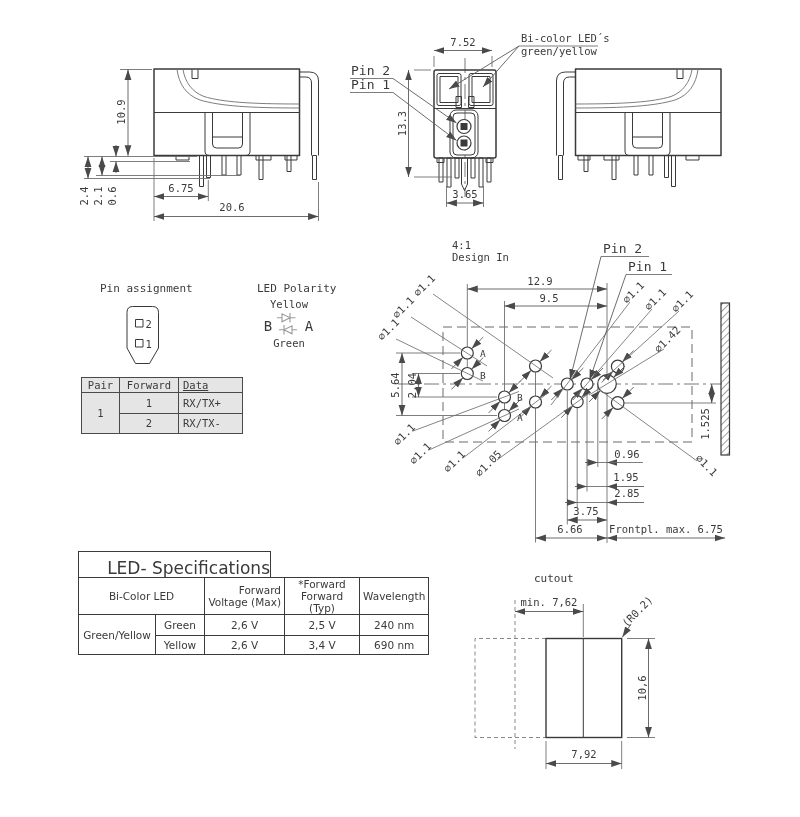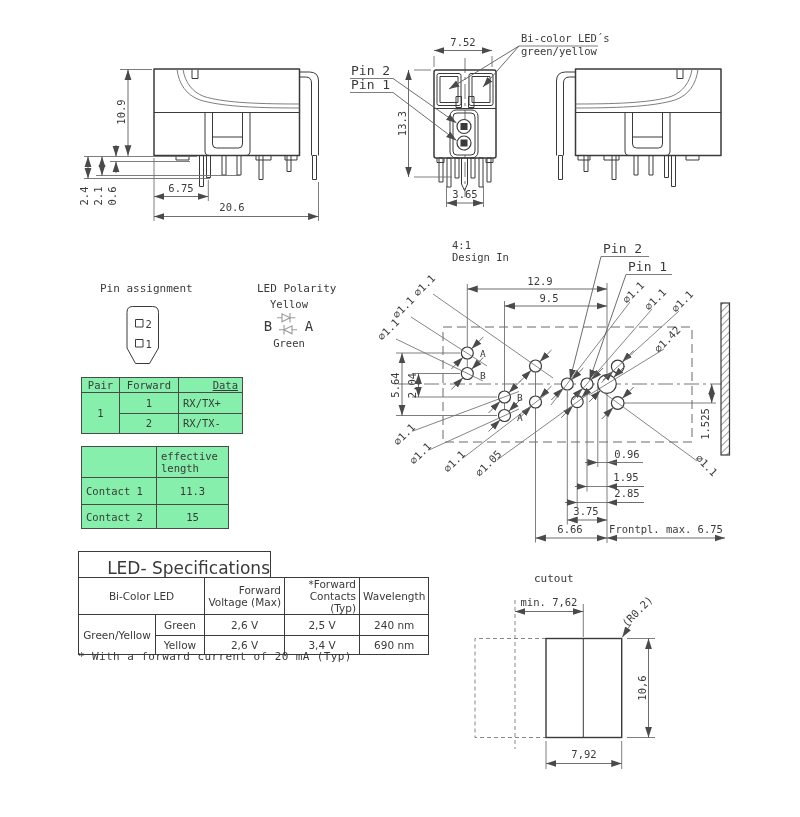--- a/index.html
+++ b/index.html
@@ -17,21 +17,21 @@
   svg .dsh2{fill:none;stroke:#7a7a7a;stroke-width:0.9;stroke-dasharray:4 3;}
   svg .hole{fill:#fff;stroke:#3a3a3a;stroke-width:1.2;}
   svg text{fill:#3a3a3a;}
   svg .dt{font:10.5px "DejaVu Sans Mono",monospace;text-anchor:middle;}
   svg .dts{font:10.5px "DejaVu Sans Mono",monospace;}
   svg .lb{font:13px "DejaVu Sans Mono",monospace;}
   svg .sm{font:9.5px "DejaVu Sans Mono",monospace;}
   svg .ttl{font:11px "DejaVu Sans Mono",monospace;}
   svg .ba{font:14px "DejaVu Sans Mono",monospace;text-anchor:middle;}
   .tbl{position:absolute;border-collapse:collapse;font:10.5px "DejaVu Sans Mono",monospace;color:#3a3a3a;}
-  .tbl td,.tbl th{border:1.1px solid #4a4a4a;font-weight:normal;padding:1px 4px;background:#86efac;}
+  .tbl td,.tbl th{border:1.1px solid #4a4a4a;font-weight:normal;padding:1px 4px;background:#e5e5e5;}
   .spec-title{position:absolute;left:78px;top:551px;width:191px;height:23px;border:1.5px solid #3a3a3a;
               text-align:right;font:17px "DejaVu Sans",sans-serif;padding-top:6px;background:#fff;}
   .spec{position:absolute;left:78px;top:577px;border-collapse:collapse;font:10.5px "DejaVu Sans",sans-serif;color:#3a3a3a;}
   .spec td,.spec th{border:1.4px solid #3a3a3a;font-weight:normal;padding:0 3px;background:#fff;}
   .footnote{position:absolute;left:78px;top:650px;font:11px "DejaVu Sans Mono",monospace;color:#3a3a3a;letter-spacing:0.4px;}
   .ctr{text-align:center;}
 </style>
 </head>
 <body>
 
@@ -340,70 +340,53 @@
       <text class="dt" x="584" y="758">7,92</text>
     </g>
   </g>
 </svg>
 
 <table class="tbl" style="left:81px;top:377px;">
   <tbody>
         <tr>
     <th style="width:29px;">Pair</th>
     <th style="width:50px;">Forward</th>
-    <th style="width:55px;text-align:right;text-decoration:underline;">Data</th>
+    <th style="width:55px;text-align:left;text-decoration:underline;">Data</th>
   </tr>
   <tr>
     <td rowspan="2" class="ctr" style="height:38px;">1</td>
     <td class="ctr">1</td>
     <td>RX/TX+</td>
   </tr>
   <tr>
     <td class="ctr">2</td>
     <td>RX/TX-</td>
   </tr>
 </tbody>
     </table>
 
-<table class="tbl" style="left:81px;top:446px;">
-  <tbody>
-        <tr>
-    <td style="width:66px;height:28px;"></td>
-    <td style="width:63px;"><span>effective</span><br><span>length</span></td>
-  </tr>
-  <tr>
-    <td style="height:24px;">Contact 1</td>
-    <td class="ctr">11.3</td>
-  </tr>
-  <tr>
-    <td style="height:21px;">Contact 2</td>
-    <td class="ctr">15</td>
-  </tr>
-</tbody>
-    </table>
 
 <div class="spec-title">LED- Specifications</div>
 <table class="spec">
   <tbody>
         <tr>
     <th colspan="2" class="ctr" style="width:112px;height:31px;">Bi-Color LED</th>
     <th style="width:73px;text-align:right;"><span>Forward</span><br><span>Voltage (Max)</span></th>
-    <th style="width:68px;text-align:right;"><span>*Forward</span><br><span>Contacts (Typ)</span></th>
+    <th style="width:68px;text-align:center;"><span>*Forward</span><br><span>Forward (Typ)</span></th>
     <th style="width:60px;">Wavelength</th>
   </tr>
   <tr>
     <td rowspan="2" class="ctr" style="width:70px;">Green/Yellow</td>
     <td class="ctr" style="width:42px;height:20px;">Green</td>
     <td class="ctr">2,6 V</td>
     <td class="ctr">2,5 V</td>
     <td class="ctr">240 nm</td>
   </tr>
   <tr>
     <td class="ctr" style="height:18px;">Yellow</td>
     <td class="ctr">2,6 V</td>
     <td class="ctr">3,4 V</td>
     <td class="ctr">690 nm</td>
   </tr>
 </tbody>
     </table>
-<div class="footnote">* With a forward current of 20 mA (Typ)</div>
 
 </div>
 
 </body></html>

